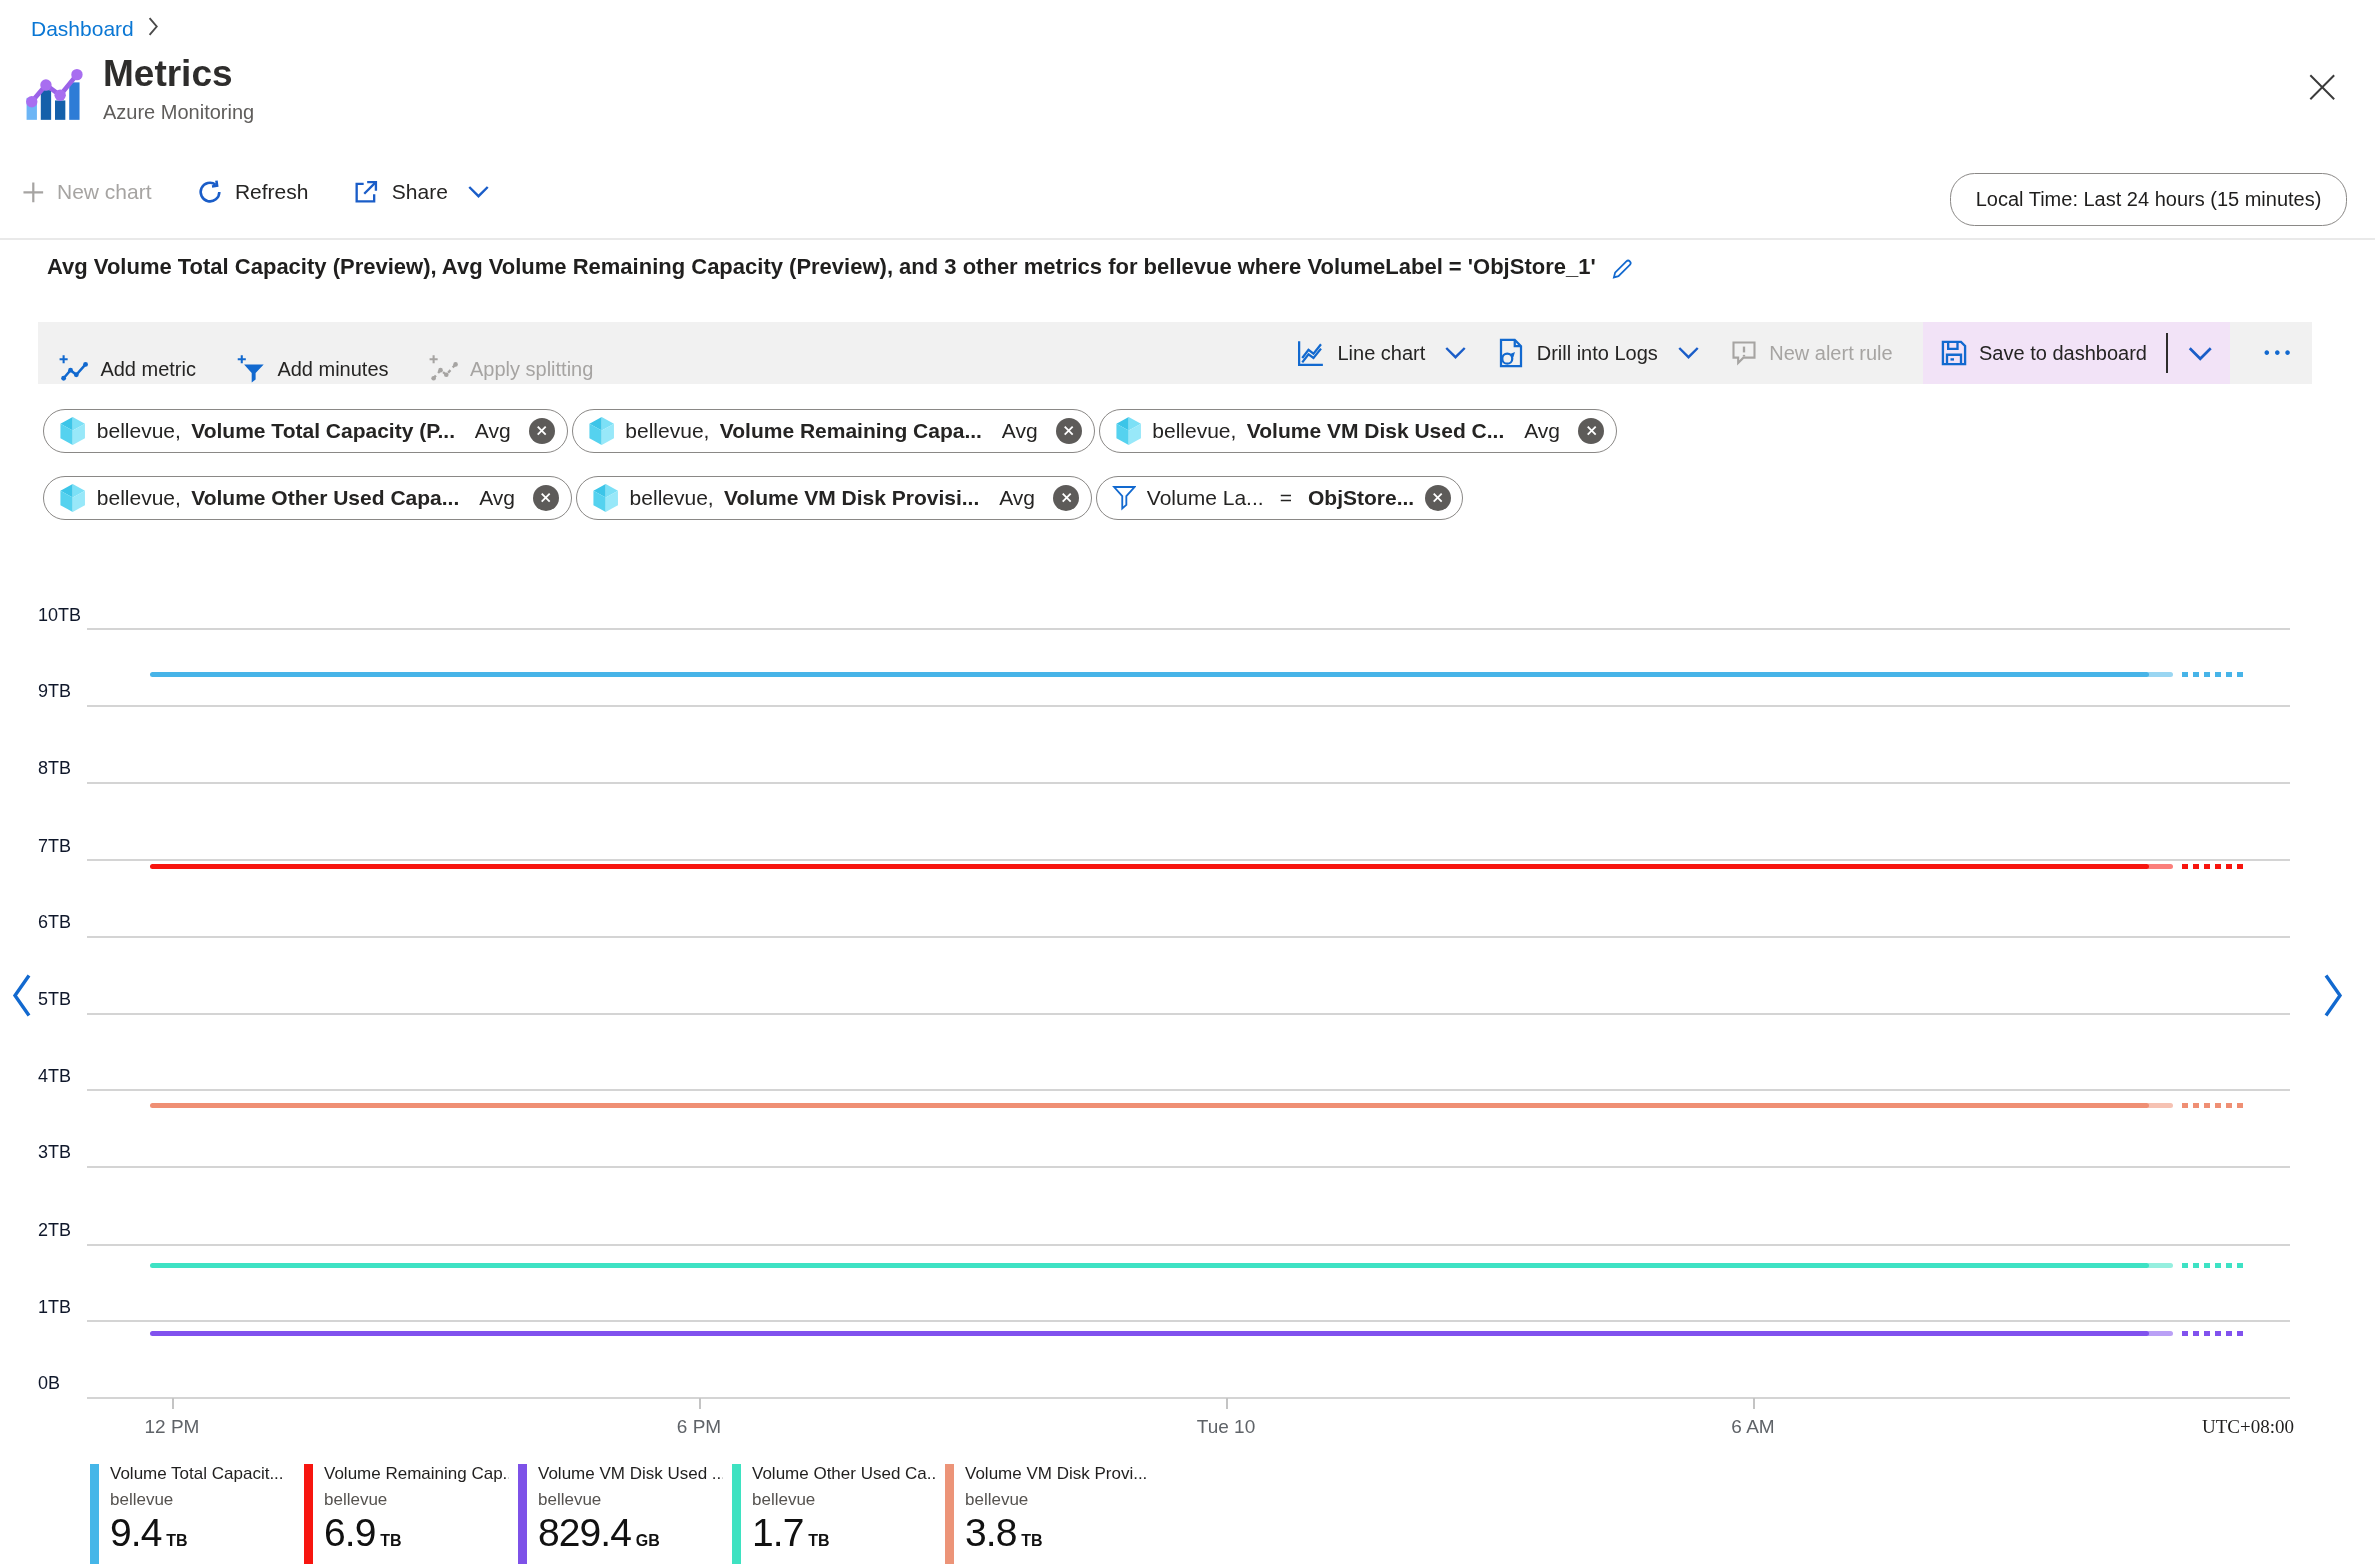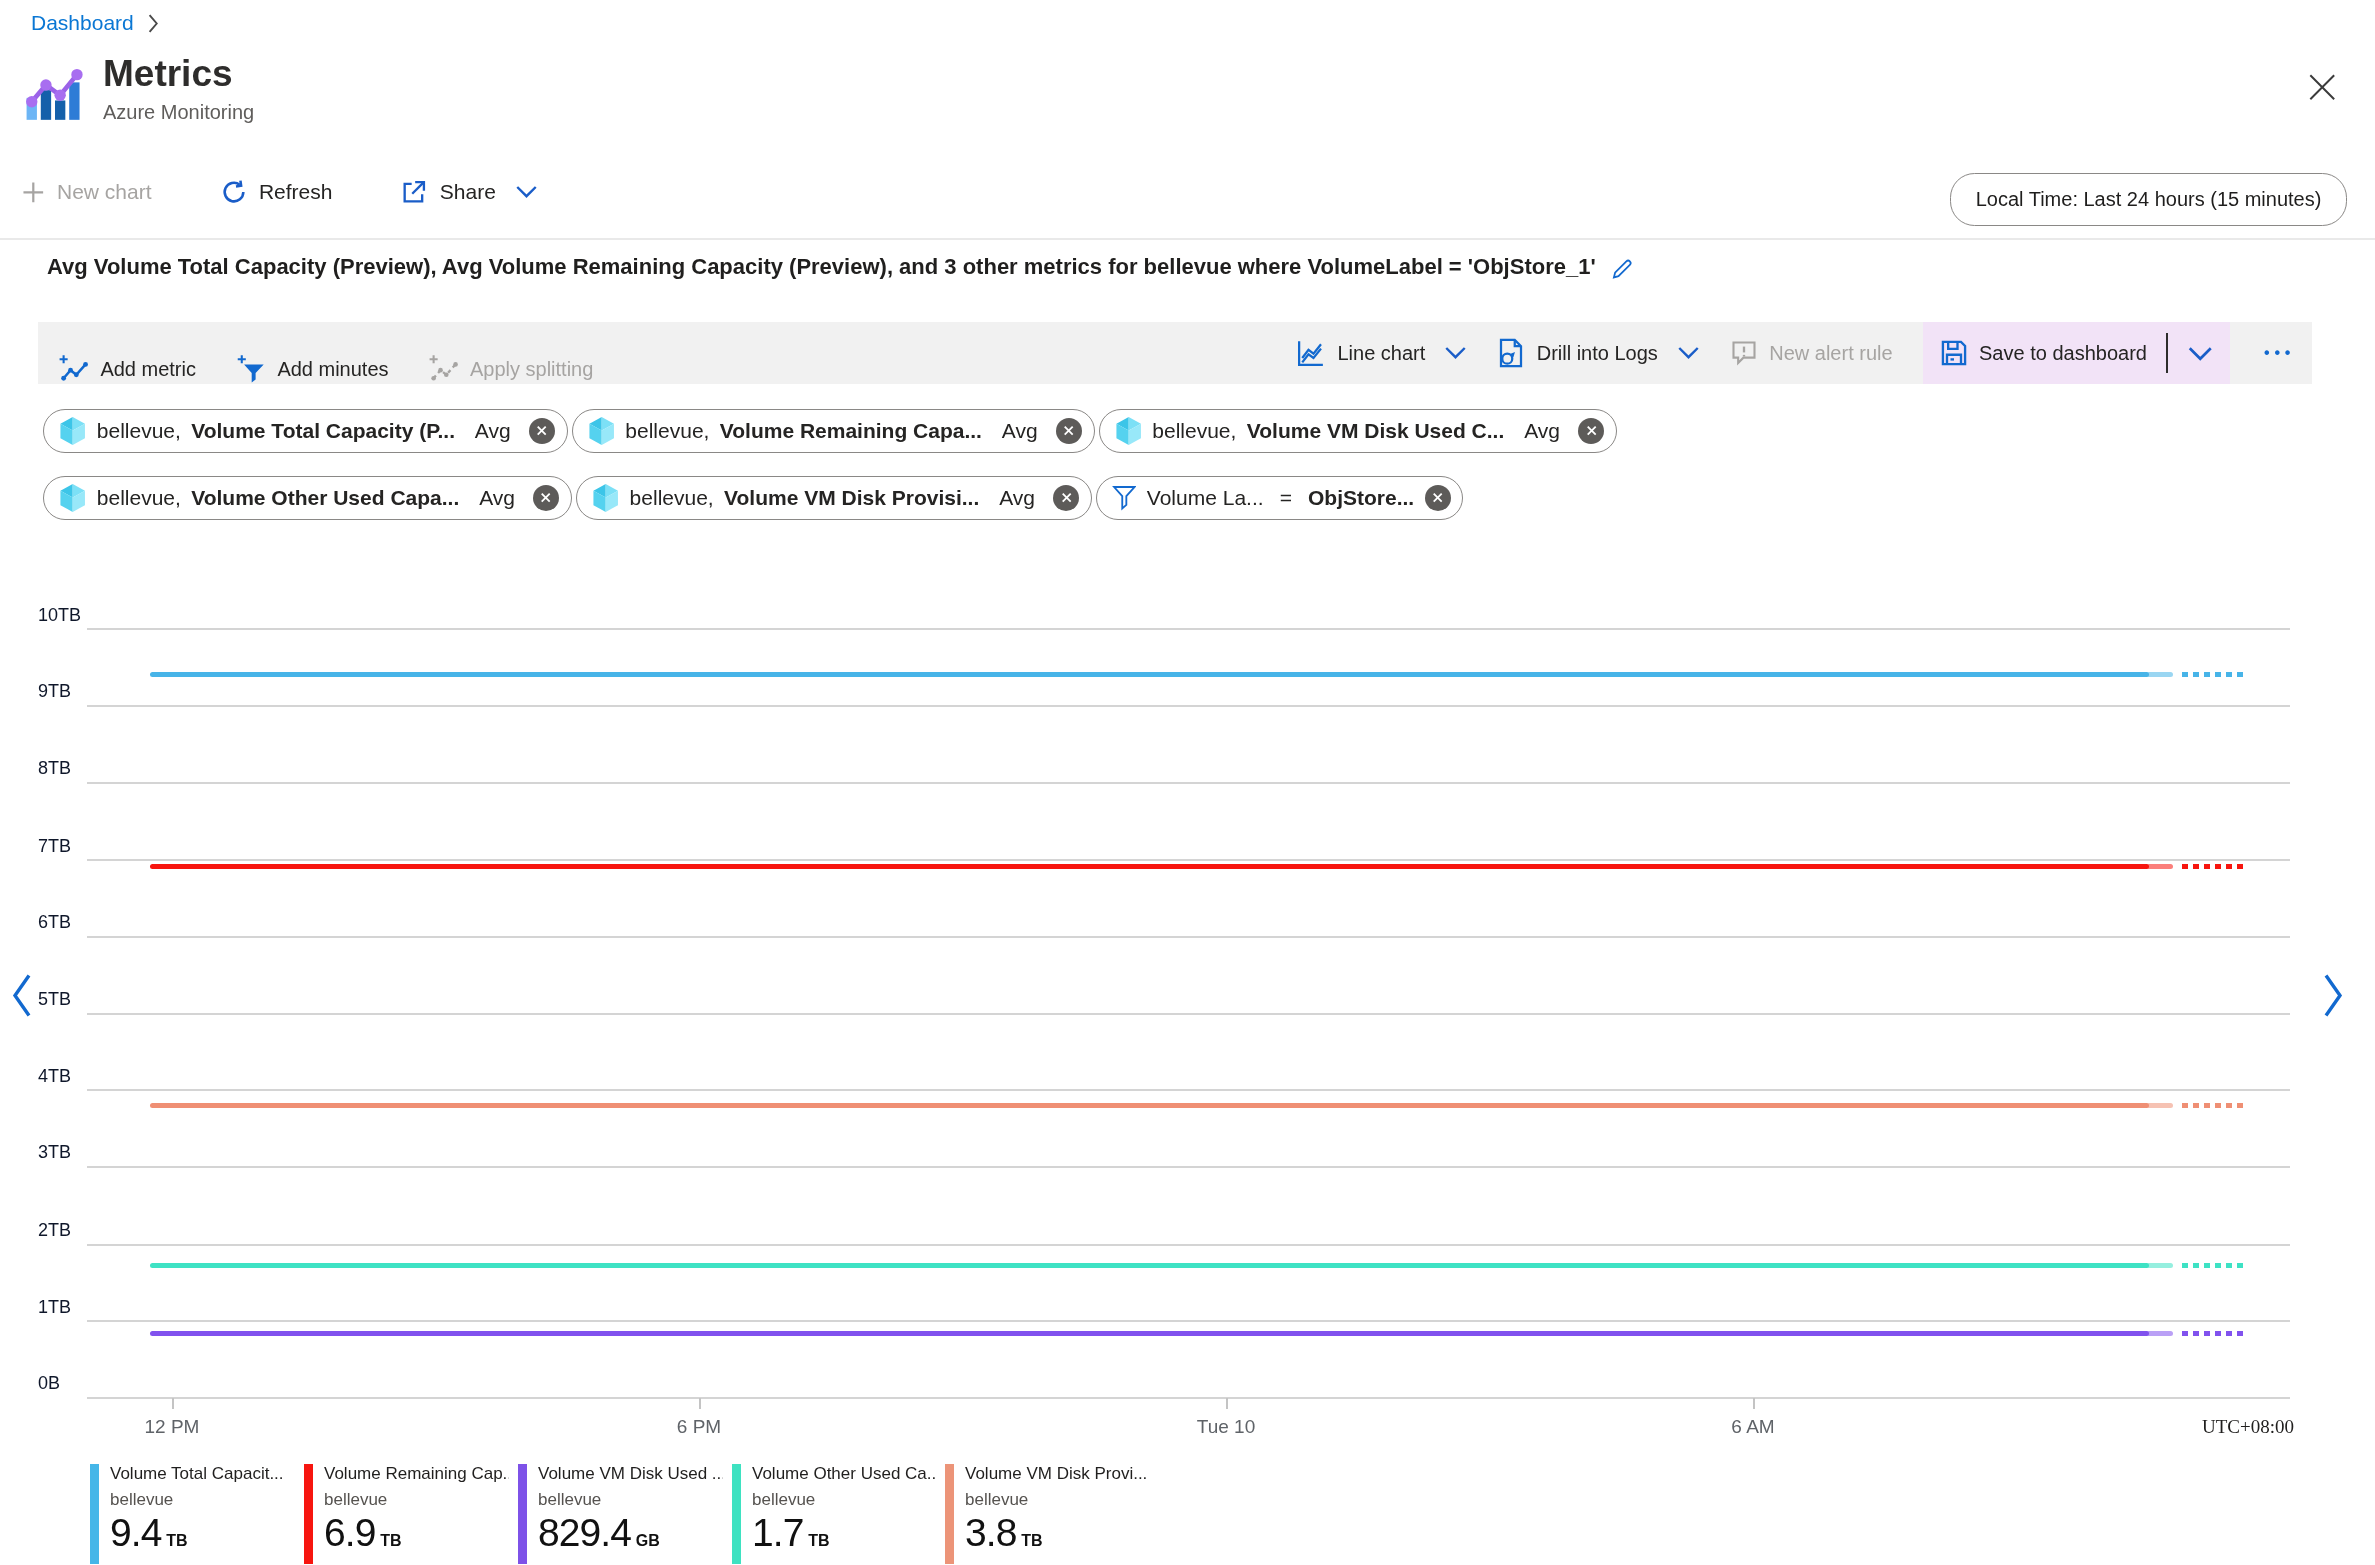--- a/index.html
+++ b/index.html
@@ -3,28 +3,28 @@
 <meta charset="utf-8">
 <style>
   html,body{margin:0;padding:0;background:#fff;}
   body{width:2375px;height:1565px;font-family:"Liberation Sans",sans-serif;color:#252423;}
   #page{position:relative;width:2375px;height:1565px;overflow:hidden;background:#fff;}
   svg{display:block;}
   button{font-family:"Liberation Sans",sans-serif;}
 
   
   .breadcrumb{position:absolute;top:11.4px;left:31px;display:flex;align-items:center;gap:13.2px;font-size:21px;}
-  .breadcrumb .bc-link{color:#0a77d4;text-decoration:none;cursor:pointer;}
+  .breadcrumb .bc-link{color:#0a77d4;text-decoration:none;cursor:pointer;margin-top:6px;}
   .app-header{position:absolute;top:55px;left:24px;display:flex;gap:17px;}
   .app-icon{width:62px;height:62px;margin-top:7.6px;}
   .app-title{font-size:37px;font-weight:600;color:#2e2d2c;line-height:1.05;}
   .app-sub{font-size:20px;color:#5f5d5b;margin-top:7.6px;}
   .close-btn{position:absolute;top:68px;right:34px;width:38px;height:38px;background:none;border:none;cursor:pointer;padding:5.7px;}
 
-  .cmdbar{position:absolute;top:178px;left:21px;display:flex;align-items:center;gap:68px;}
+  .cmdbar{position:absolute;top:178px;left:21px;display:flex;align-items:center;gap:44px;}
   .cmd{display:flex;align-items:center;gap:11.4px;background:none;border:none;font-size:21px;color:#252423;cursor:pointer;padding:0;}
   .cmd.disabled{color:#a6a4a2;cursor:default;}
   .time-pill{position:absolute;top:173px;right:28px;height:53px;padding:0 24.6px;border:1.9px solid #8a8886;border-radius:24.6px;background:#fff;font-size:20px;color:#1f1e1d;display:flex;align-items:center;cursor:pointer;box-sizing:border-box;}
   .header-divider{position:absolute;top:238px;left:0;width:2375px;height:1.9px;background:#e9e9e9;}
 
   
   .chart-title-row{position:absolute;top:254px;left:47px;display:flex;align-items:center;gap:15px;}
   .chart-title{font-size:22px;font-weight:600;color:#201f1e;}
   .edit-btn{background:none;border:none;cursor:pointer;padding:0;}
 

